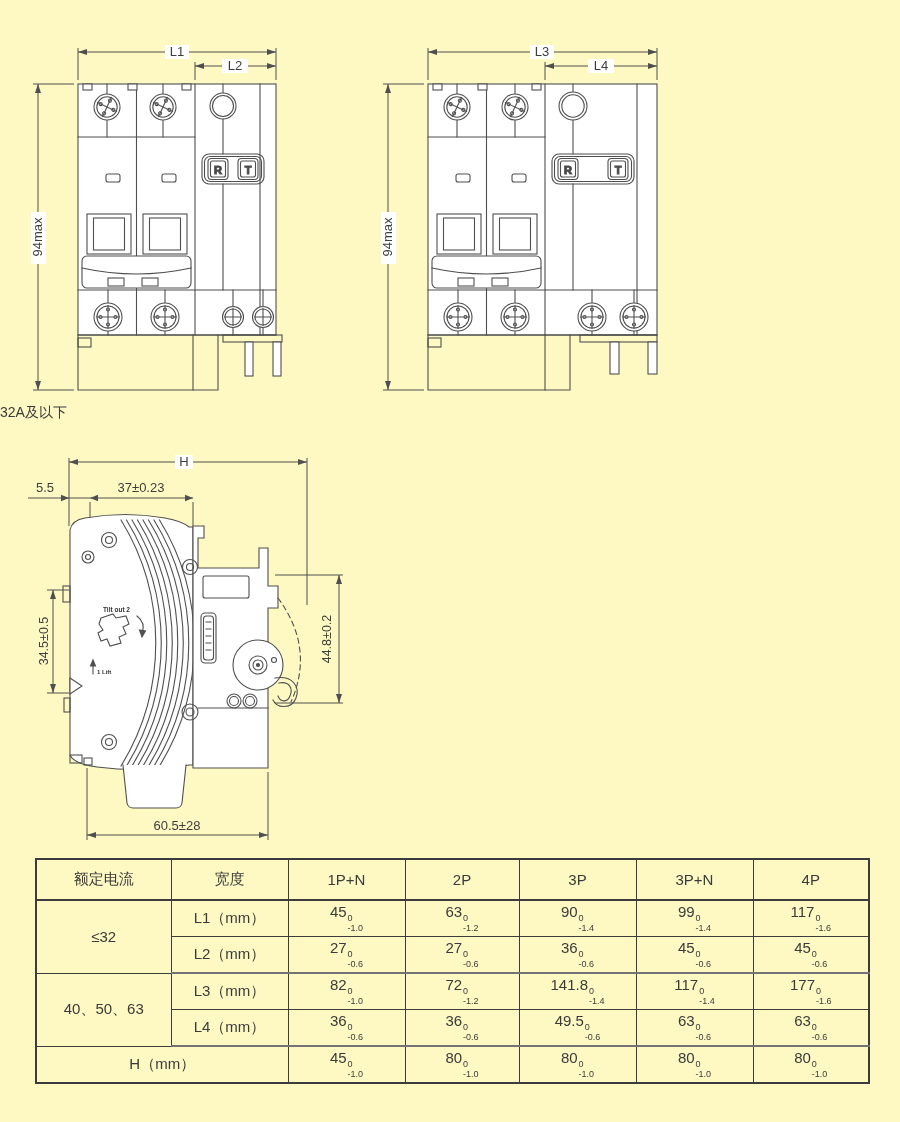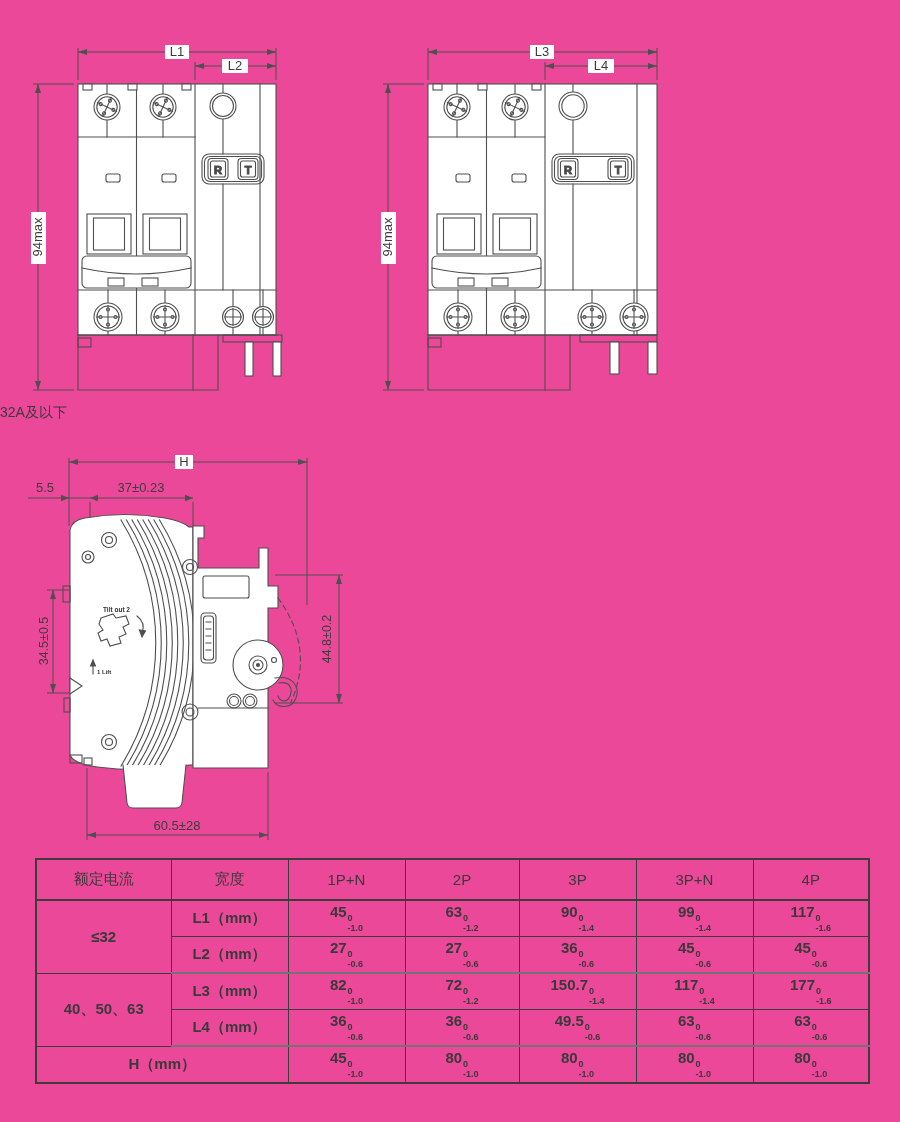--- a/index.html
+++ b/index.html
@@ -1,35 +1,35 @@
 <!DOCTYPE html>
 <html><head>
 <meta charset="utf-8">
 <style>
   html,body{margin:0;padding:0;background:#fff;}
-  #page{position:relative;width:900px;height:1122px;background:#ec4899;overflow:hidden;
+  #page{position:relative;width:900px;height:1122px;background:#fef9c3;overflow:hidden;
         font-family:"Liberation Sans",sans-serif;}
   .abs{position:absolute;}
   
   .ln{stroke:#4f4f4f;stroke-width:1.1;fill:none;stroke-linecap:square;}
   .fw{stroke:#4f4f4f;stroke-width:1.1;fill:#fff;}
   .dim{stroke:#4f4f4f;stroke-width:1;fill:none;}
   .dtx{font:13px "Liberation Sans",sans-serif;fill:#3d3d3d;text-anchor:middle;}
   .btx{font:bold 11px "Liberation Sans",sans-serif;fill:#404040;text-anchor:middle;}
   .ttx{font:bold 6.5px "Liberation Sans",sans-serif;fill:#333;text-anchor:start;}
   .wbg{fill:#fff;stroke:none;}
   .caption{position:absolute;width:300px;font-size:14px;color:#3b3b3b;}
   
   table.dims{border-collapse:collapse;table-layout:fixed;width:833px;height:222px;
              font-size:15px;color:#3a3a3a;}
   table.dims td,table.dims th{border:1px solid #3c3c3c;text-align:center;vertical-align:middle;
              font-weight:normal;padding:0;}
   table.dims{border:2px solid #3c3c3c;}
   tr.hdr th{border-bottom:2px solid #3c3c3c;height:39px;}
-  tr.row td{height:35px;font-weight:bold;}
+  tr.row td{height:35px;}
   tr.grpend td{border-bottom:2px solid #737373;}
   .tol{display:inline-flex;flex-direction:column;align-items:flex-start;font-size:9px;
        line-height:1.1;vertical-align:-4px;margin-left:1px;}
   .tol i{font-style:normal;}
 </style>
 </head>
 <body>
 
 <div id="page">
 
@@ -359,21 +359,21 @@
       <td rowspan="2">40、50、63</td>
       <td>L3（mm）</td>
       <td><span>82</span><span class="tol">
               <i>0</i>
               <i>-1.0</i>
             </span></td>
       <td><span>72</span><span class="tol">
               <i>0</i>
               <i>-1.2</i>
             </span></td>
-      <td><span>150.7</span><span class="tol">
+      <td><span>141.8</span><span class="tol">
               <i>0</i>
               <i>-1.4</i>
             </span></td>
       <td><span>117</span><span class="tol">
               <i>0</i>
               <i>-1.4</i>
             </span></td>
       <td><span>177</span><span class="tol">
               <i>0</i>
               <i>-1.6</i>

